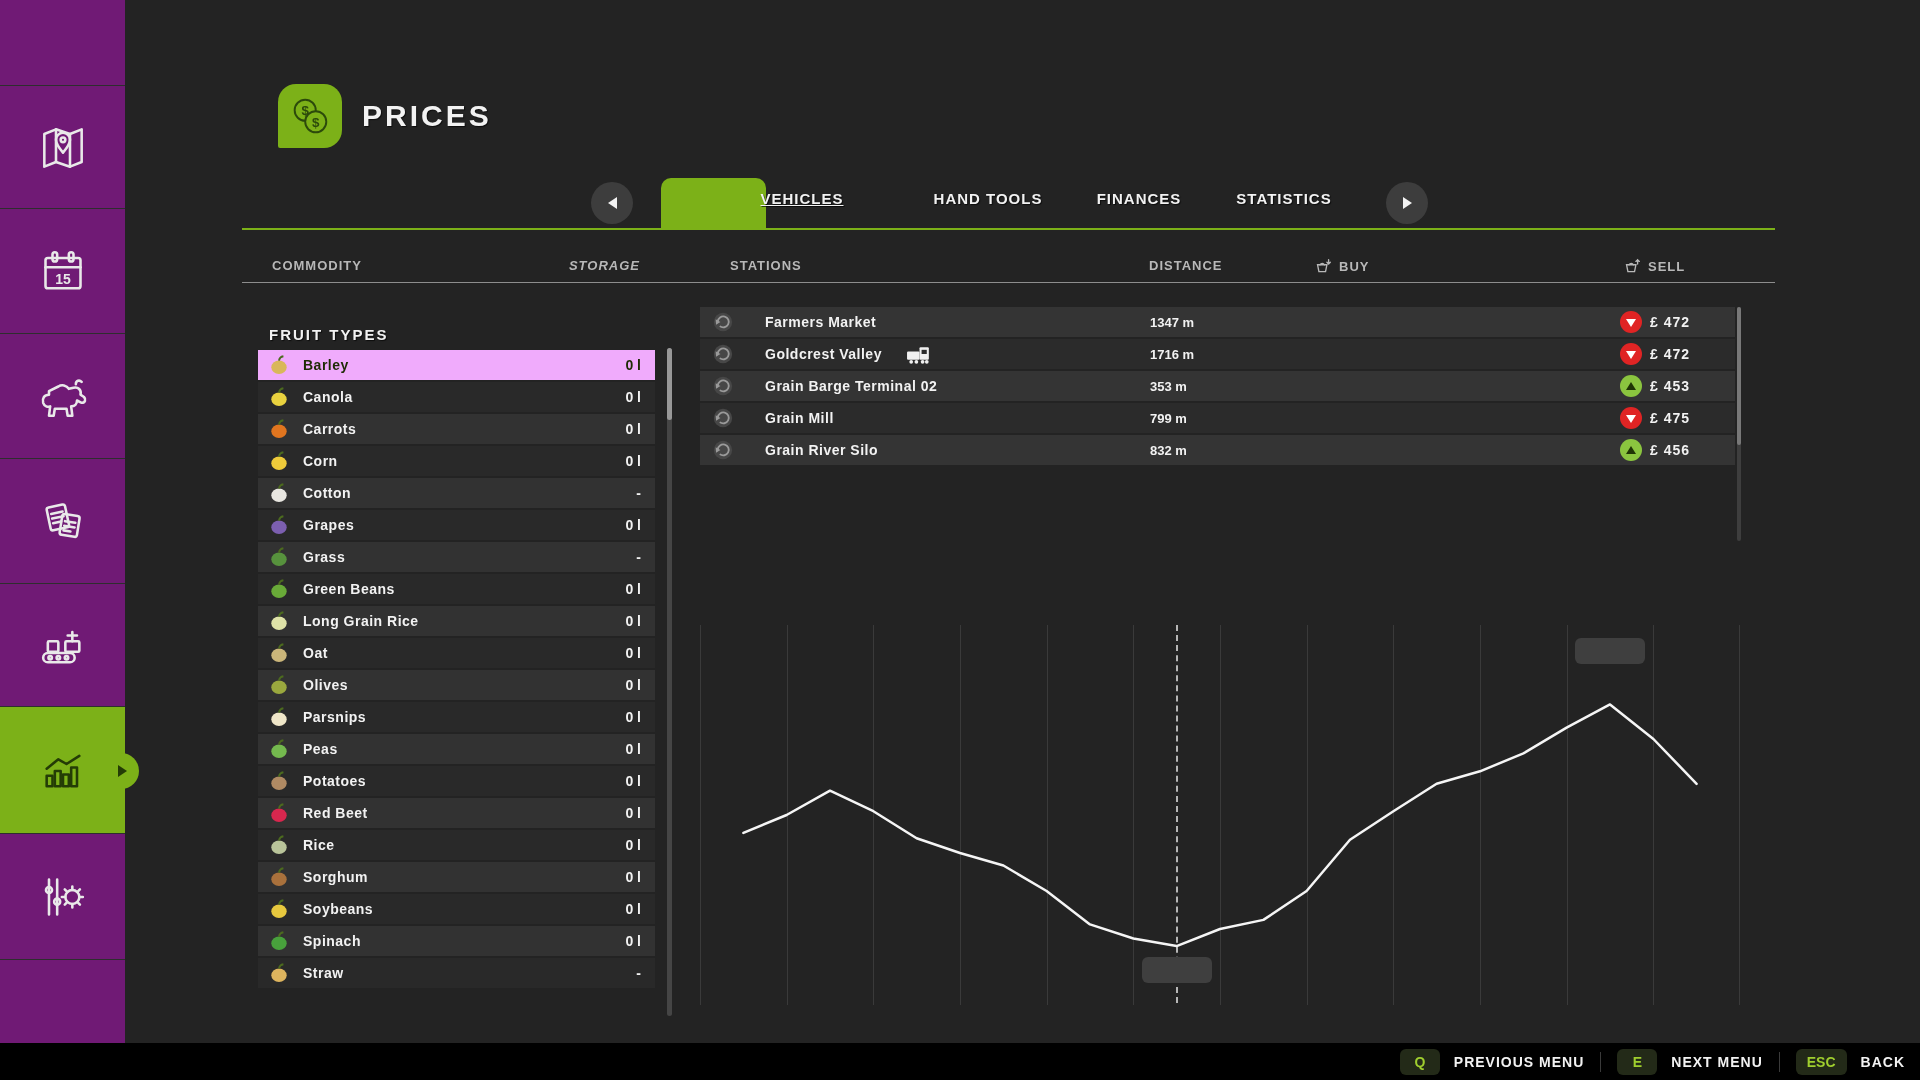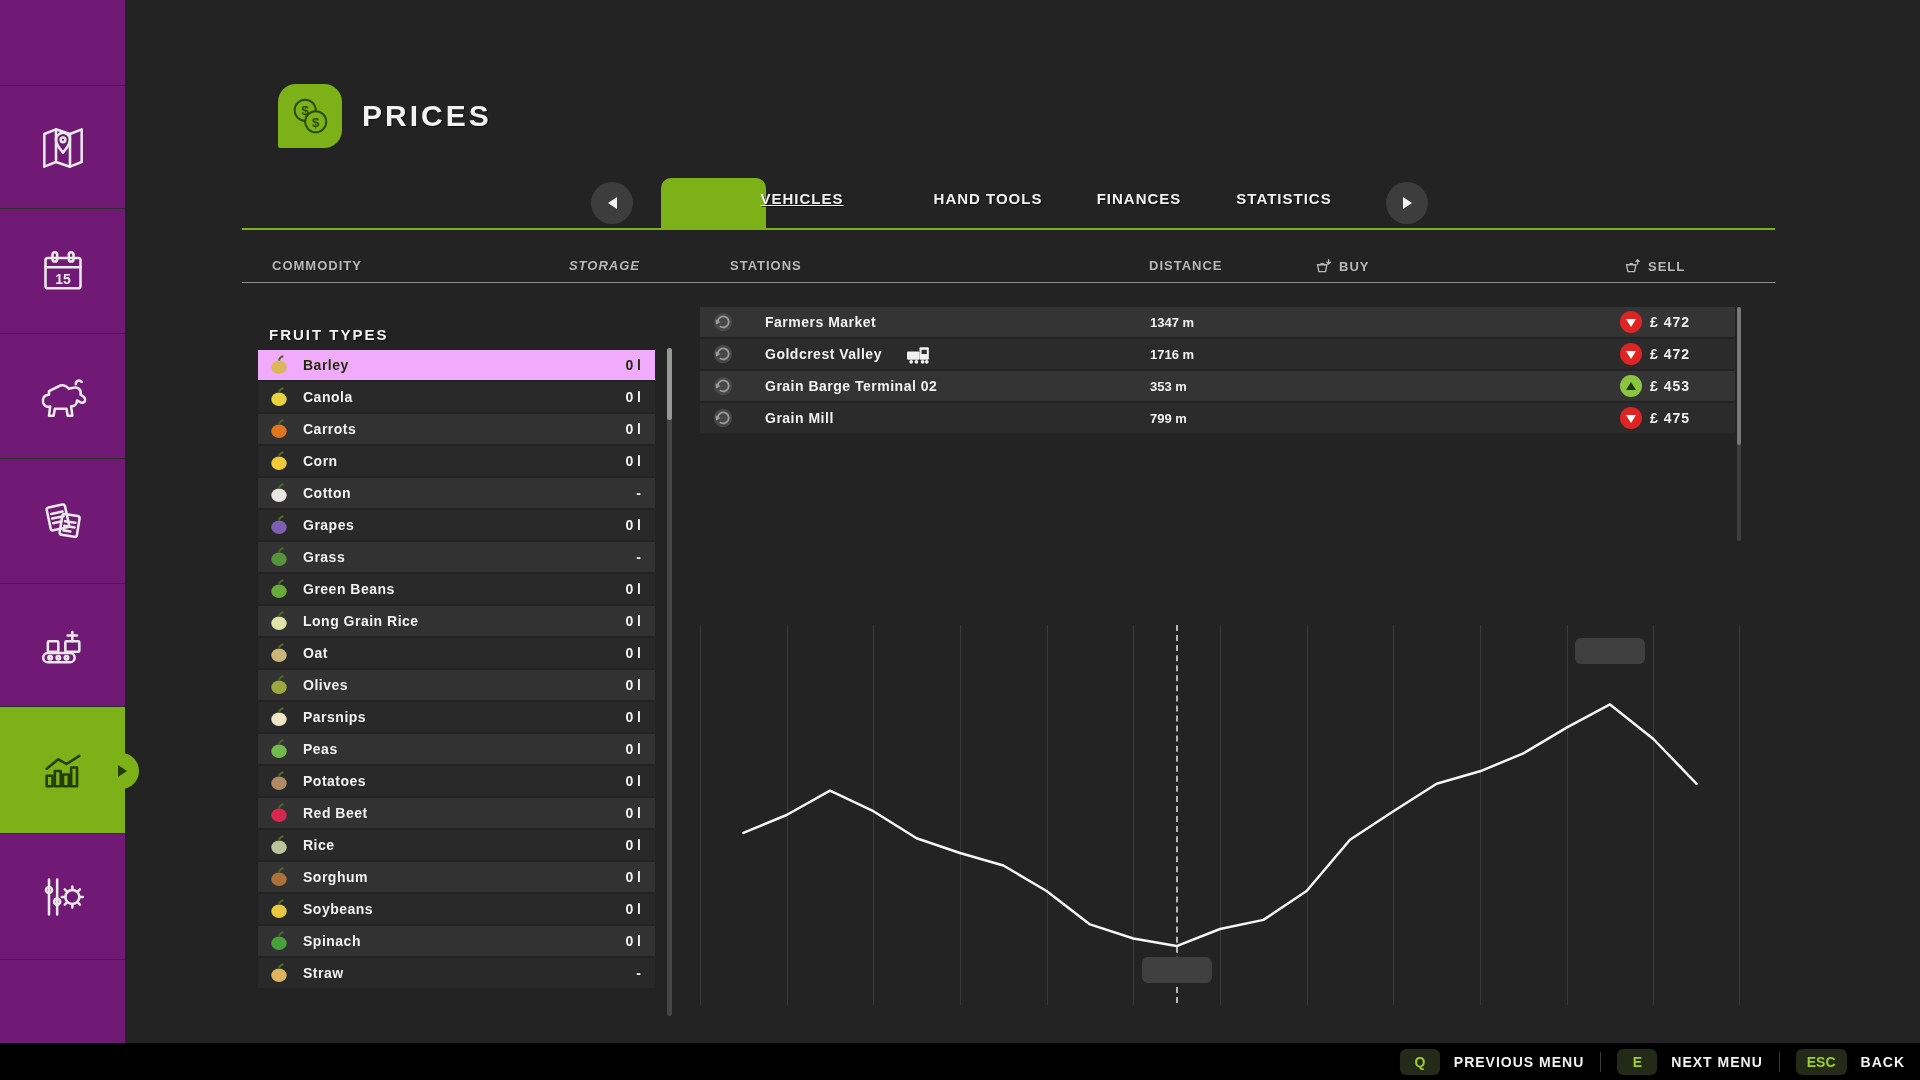--- a/index.html
+++ b/index.html
@@ -434,20 +434,33 @@
           <circle cx="12" cy="12" r="10" fill="#474747"></circle>
           <path d="M8.5 16.5 A6 6 0 1 0 6.3 11.5" fill="none" stroke="#9a9a9a" stroke-width="2"></path>
           <path d="M4 9 L9.2 11.9 L4.4 14.9 Z" fill="#9a9a9a"></path>
         </svg>
       <span class="sname">Grain Mill</span>
       <span class="sdist">799 m</span>
       <span class="trend trend-down">
           <span class="tri"></span>
         </span>
       <span class="sprice">£ 475</span>
+    </div>
+    <div class="s-row">
+      <svg class="hotspot" viewBox="0 0 24 24">
+          <circle cx="12" cy="12" r="10" fill="#474747"></circle>
+          <path d="M8.5 16.5 A6 6 0 1 0 6.3 11.5" fill="none" stroke="#9a9a9a" stroke-width="2"></path>
+          <path d="M4 9 L9.2 11.9 L4.4 14.9 Z" fill="#9a9a9a"></path>
+        </svg>
+      <span class="sname">Grain River Silo</span>
+      <span class="sdist">832 m</span>
+      <span class="trend trend-up">
+          <span class="tri"></span>
+        </span>
+      <span class="sprice">£ 456</span>
     </div>
   </div>
   <div id="s-scroll">
       <div id="s-thumb"></div>
     </div>
 
   <div id="chart">
     <div id="plot">
       <div class="gline" style="left:0;"></div>
         <div class="gline" style="left:86.7px;"></div>

